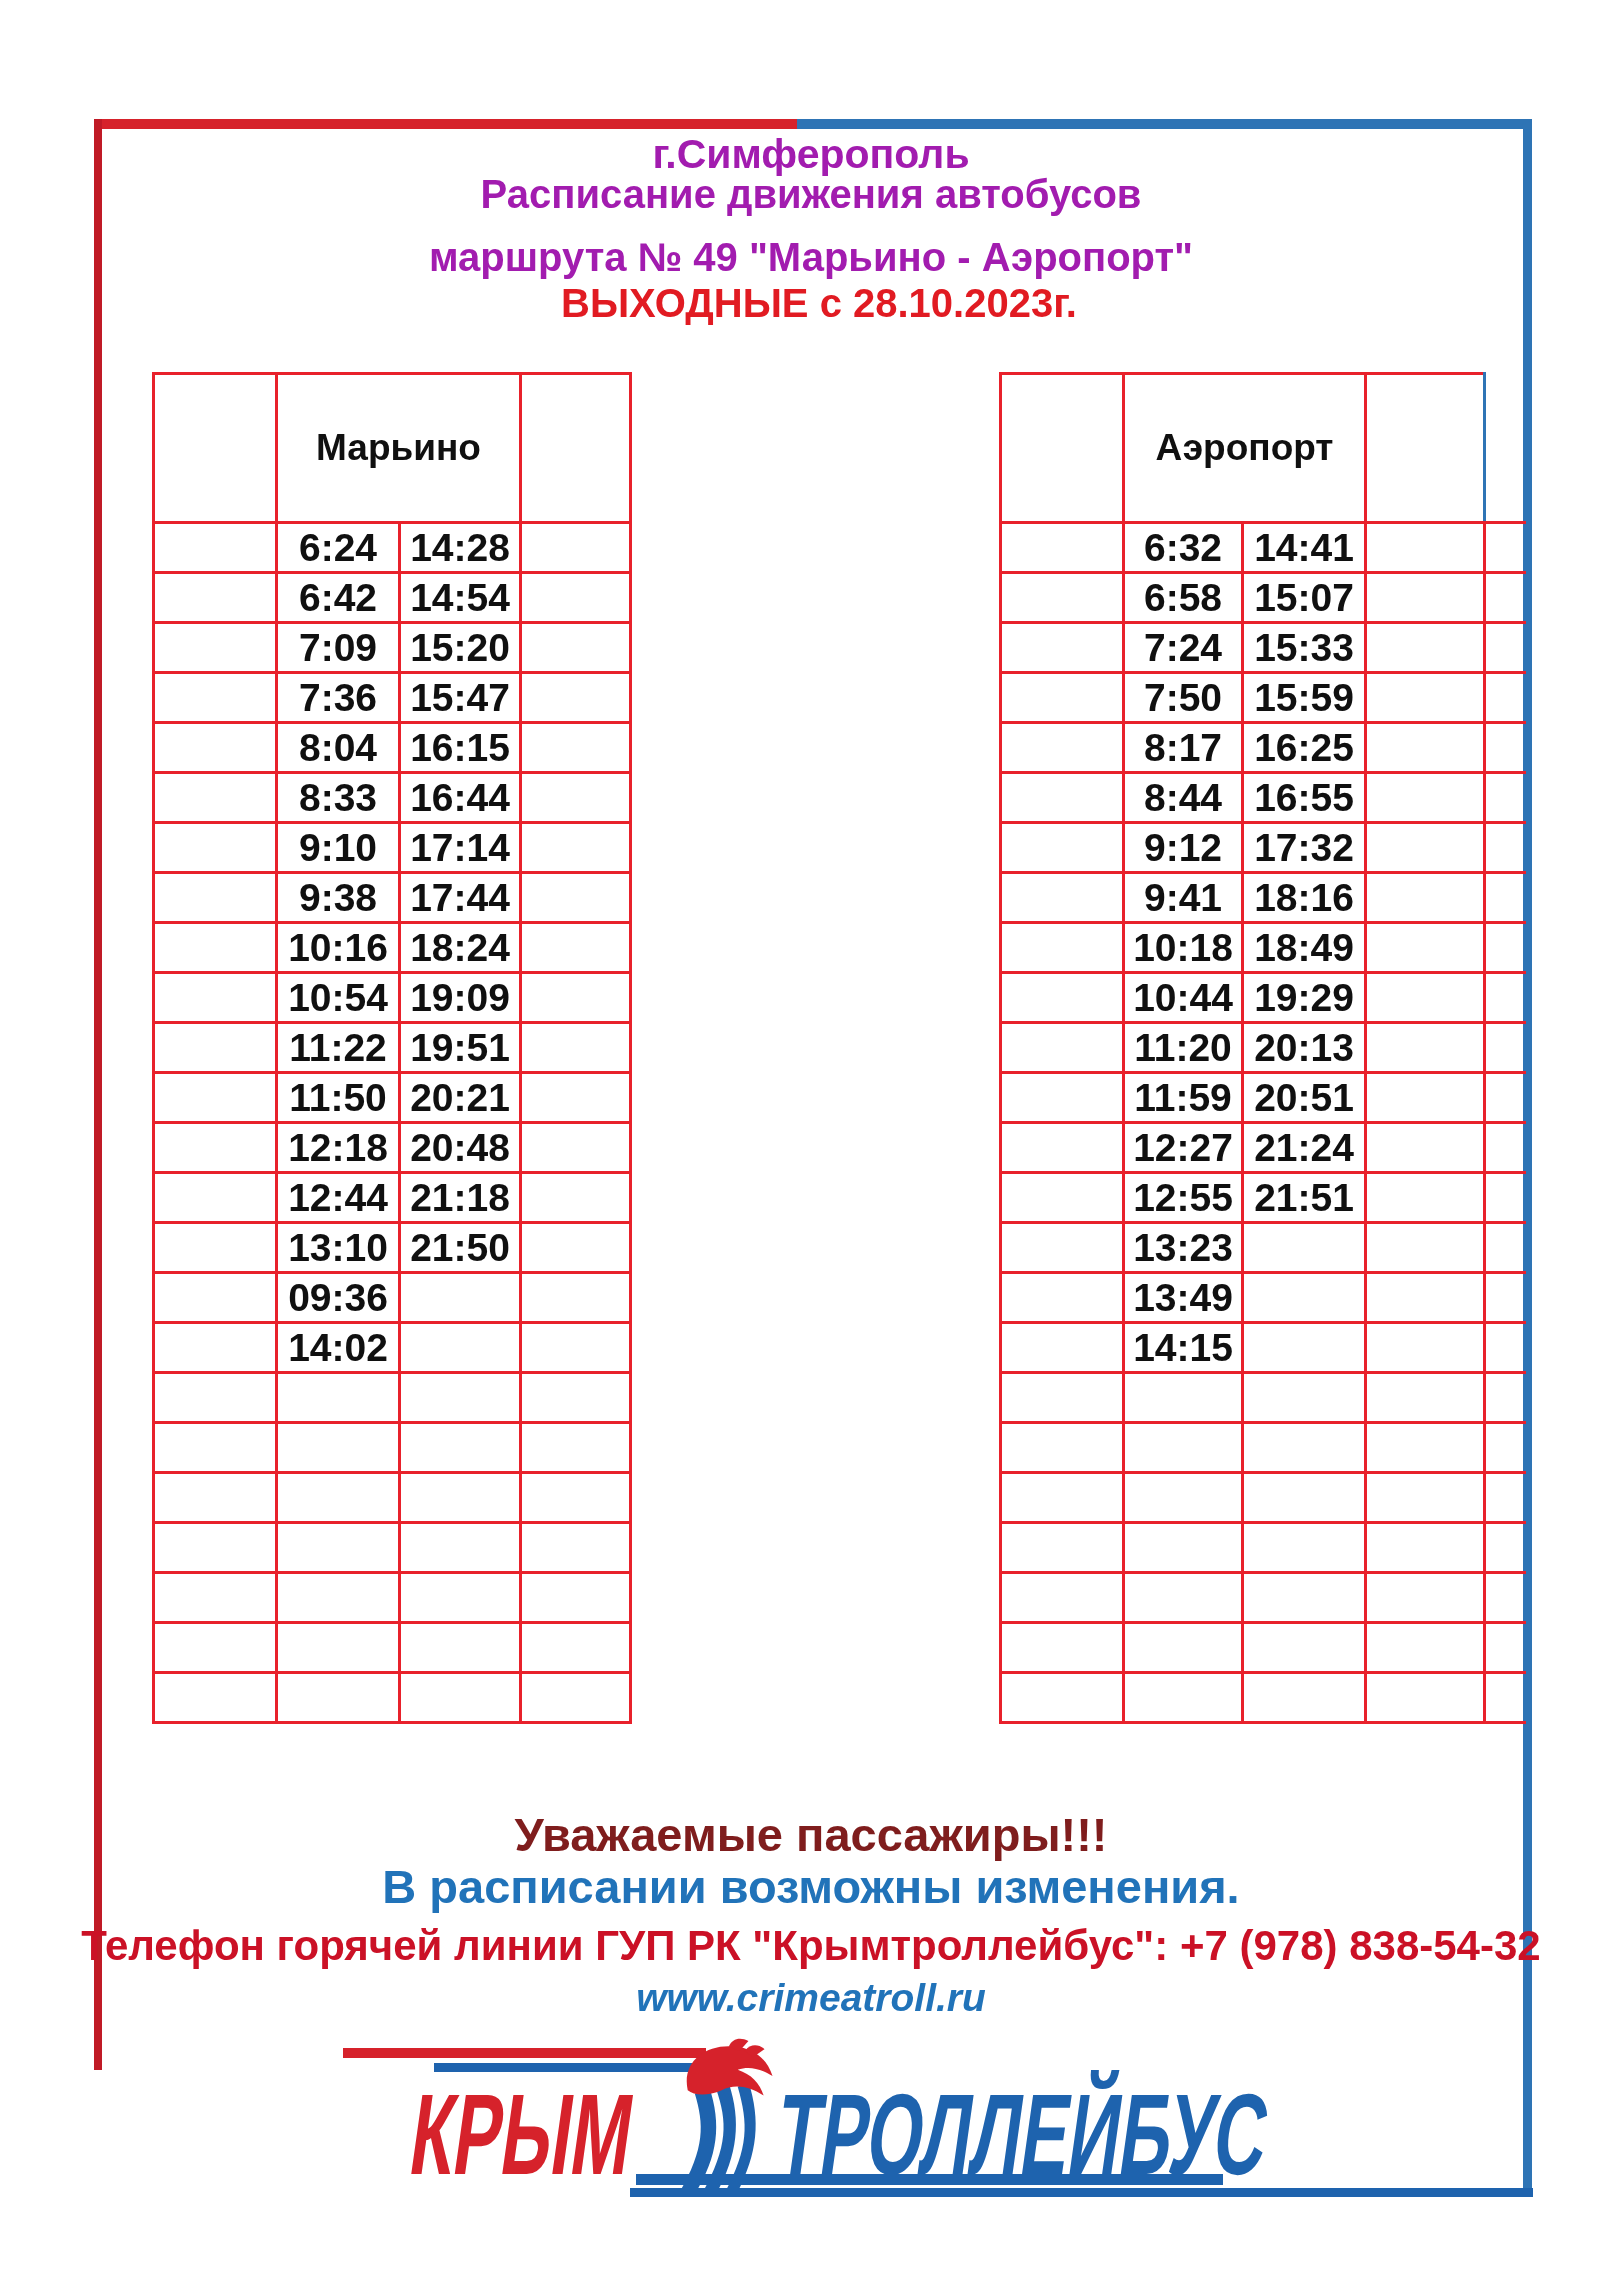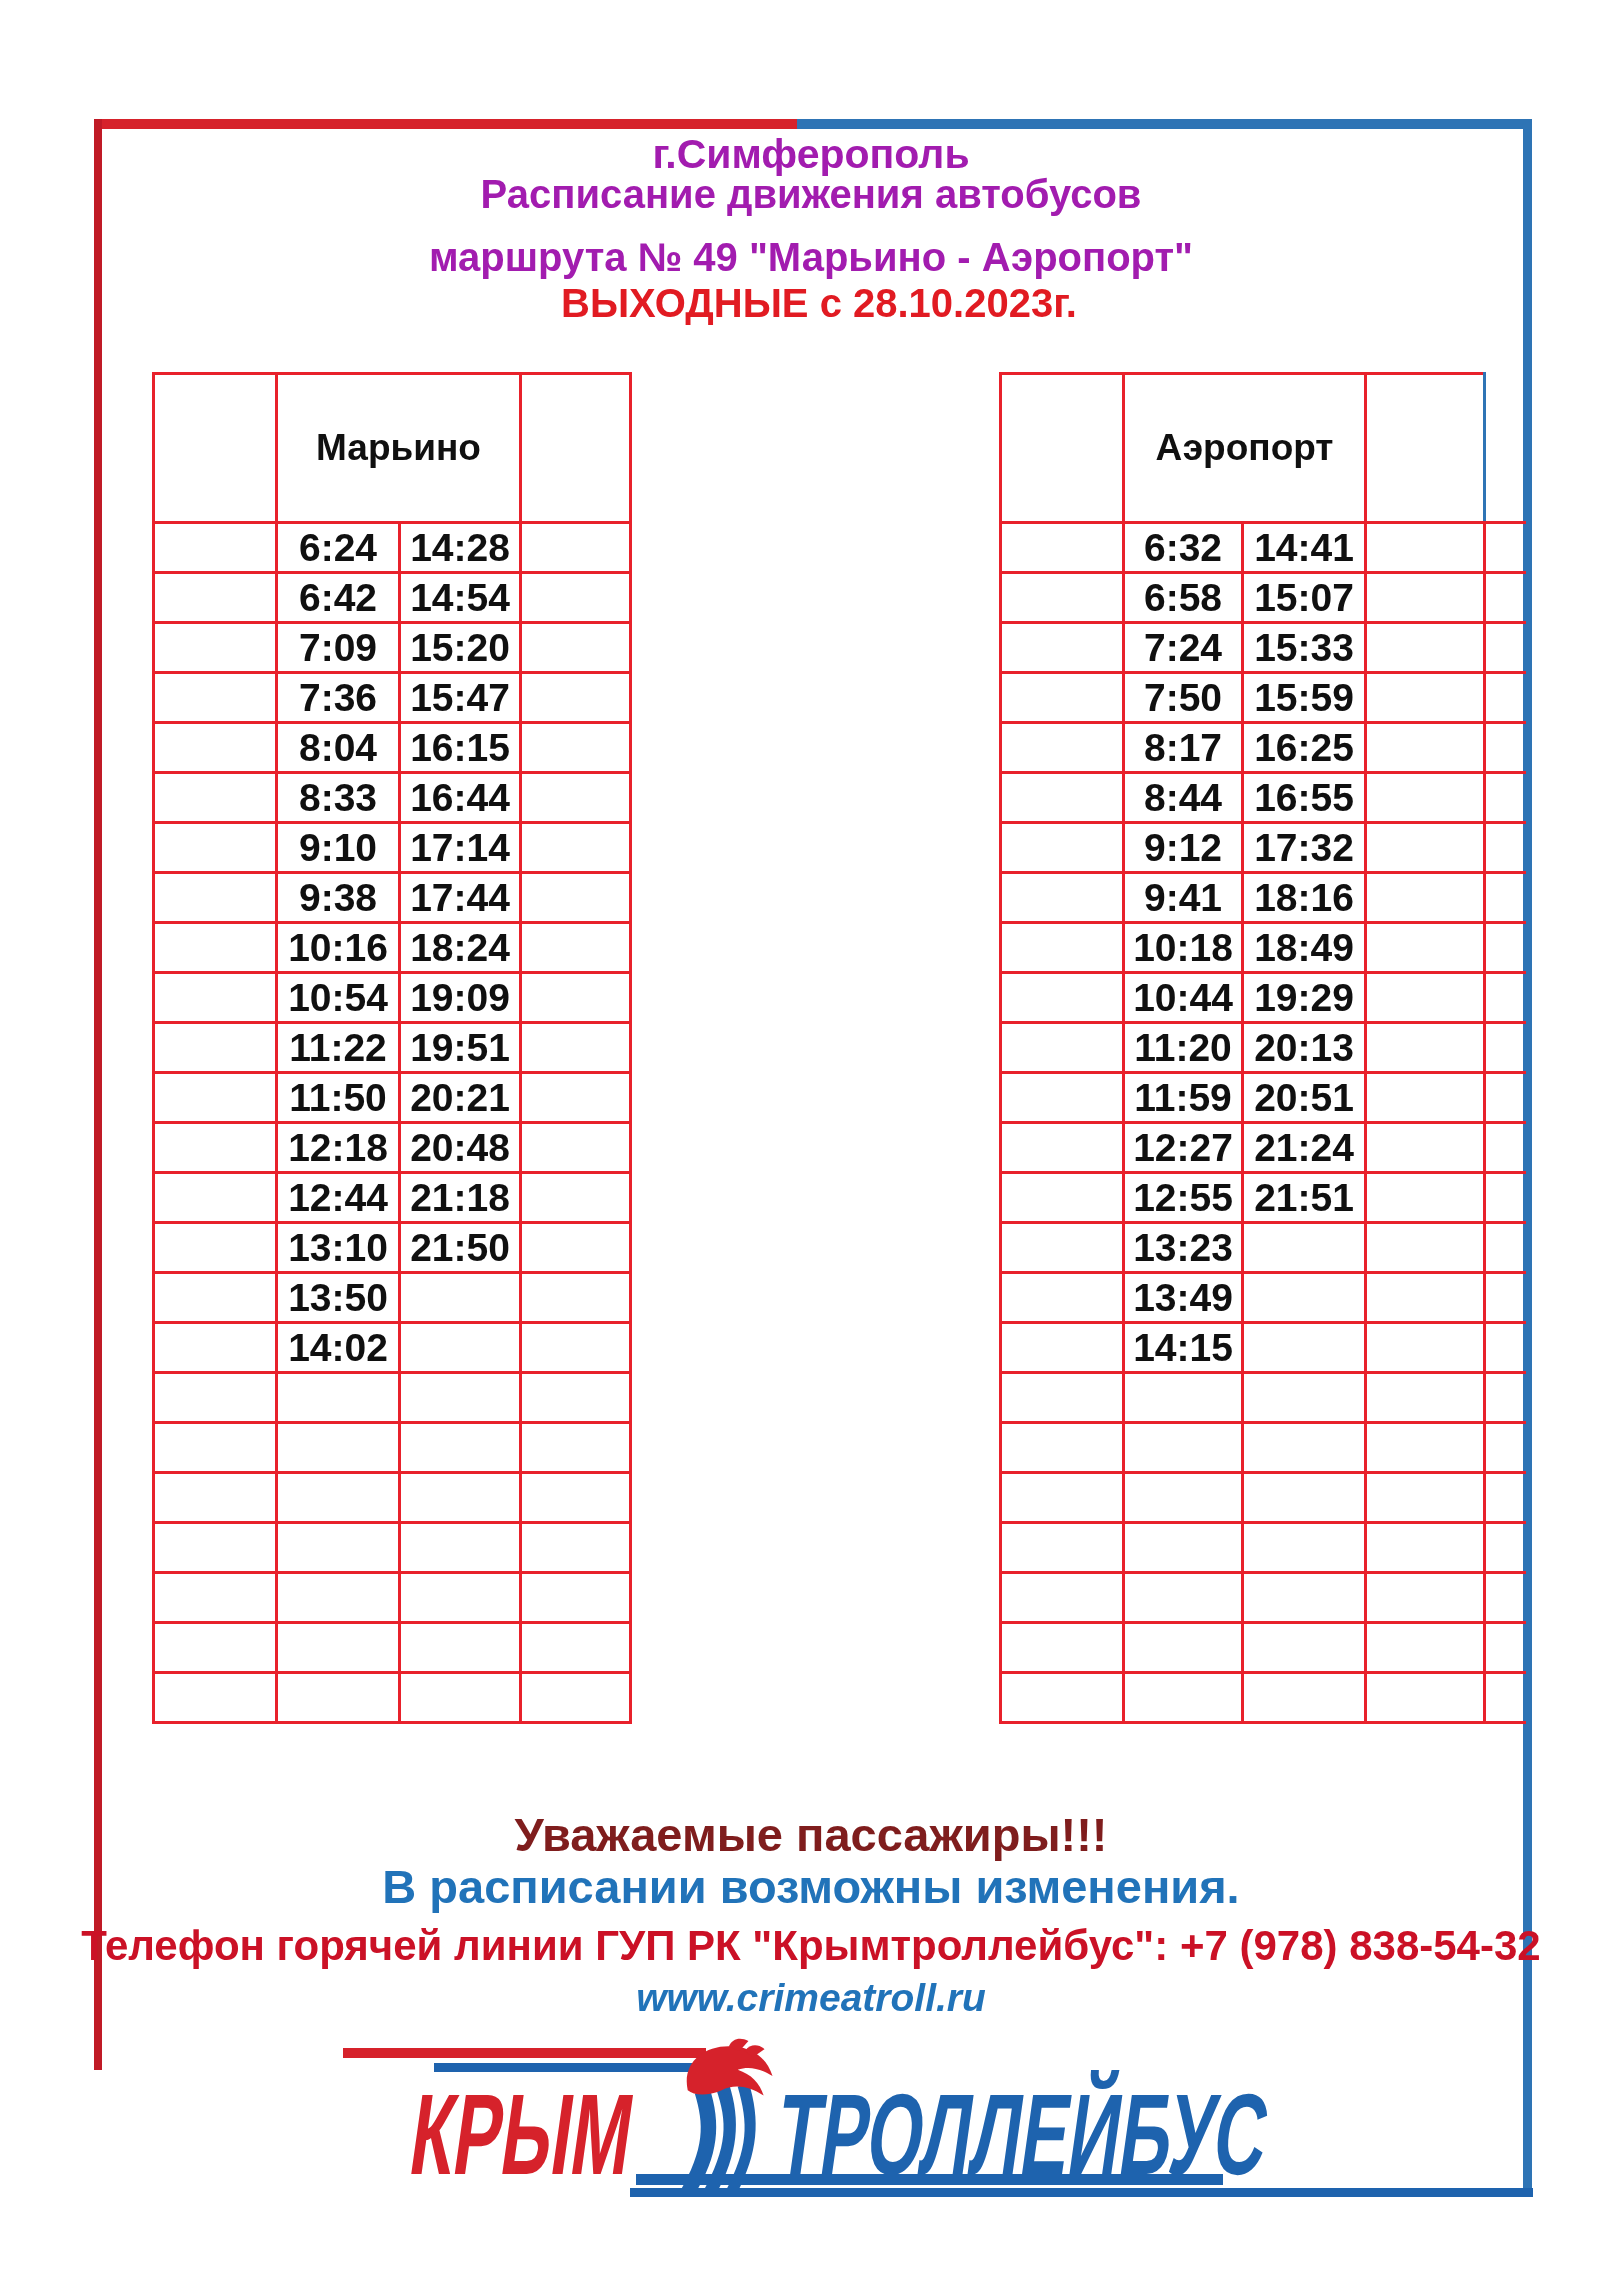--- a/index.html
+++ b/index.html
@@ -160,21 +160,21 @@
           <td class="row"></td>
         </tr>
         <tr>
           <td class="row"></td>
           <td class="row">13:10</td>
           <td class="row">21:50</td>
           <td class="row"></td>
         </tr>
         <tr>
           <td class="row"></td>
-          <td class="row">13:50</td>
+          <td class="row">09:36</td>
           <td class="row"></td>
           <td class="row"></td>
         </tr>
         <tr>
           <td class="row"></td>
           <td class="row">14:02</td>
           <td class="row"></td>
           <td class="row"></td>
         </tr>
         <tr>

